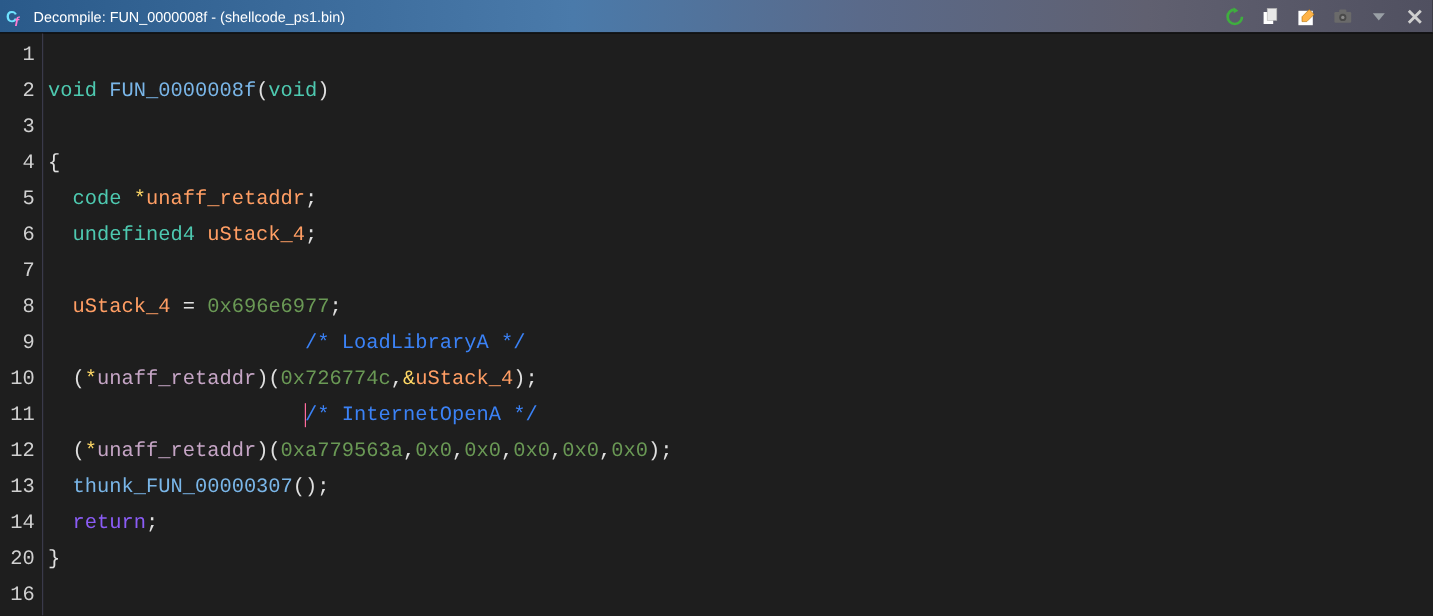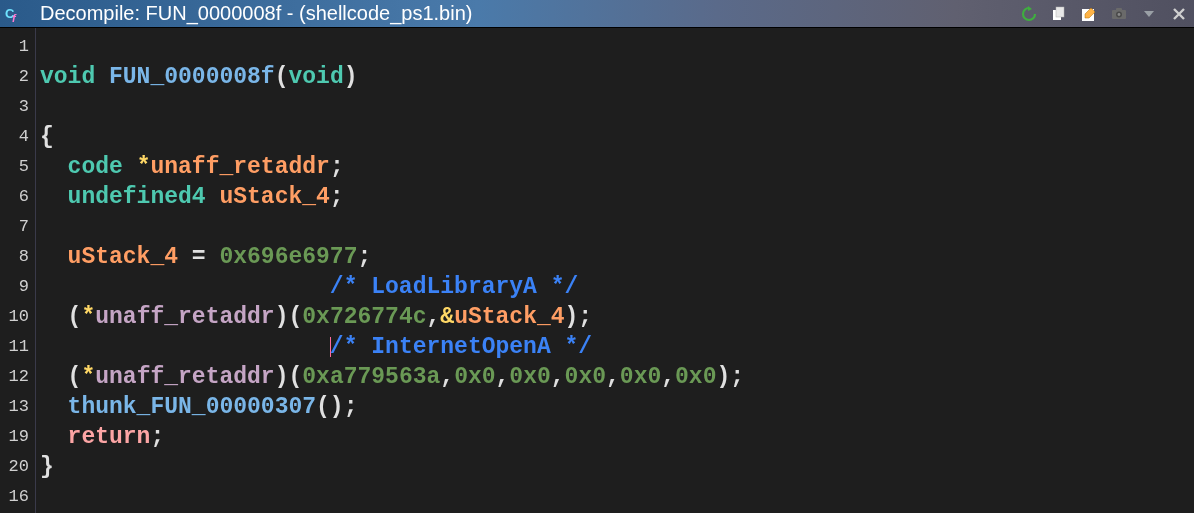--- a/index.html
+++ b/index.html
@@ -20,24 +20,23 @@
   }
   .title-icon {
     width: 18px; height: 18px;
     display: flex; align-items: center; justify-content: center;
     margin-right: 6px;
     position: relative;
   }
   .title-text {
     color: #ffffff;
     font-family: "Segoe UI", Arial, sans-serif;
-    font-size: 20px;
+    font-size: 12px;
     flex: 1;
     white-space: nowrap;
-    margin-left: 12px;
   }
   .title-actions {
     display: flex;
     align-items: center;
     gap: 12px;
   }
   .title-actions .act svg { display: block; }
   .act { width: 18px; height: 18px; display:flex; align-items:center; justify-content:center; cursor:pointer; }
   .editor {
     display: flex;
@@ -62,27 +61,26 @@
     flex: 1;
     padding-top: 4px;
     padding-left: 4px;
     overflow: hidden;
     position: relative;
   }
   .line {
     height: 30px;
     line-height: 30px;
     white-space: pre;
-    font-size: 23px;
-    font-weight: bold;
+    font-size: 17px;
   }
   .tok-type { color: #4ec9b0; }
   .tok-fn   { color: #7ab6e8; }
   .tok-fn2  { color: #c5a5c5; }
-  .tok-kw   { color: #fca5a5; }
+  .tok-kw   { color: #8b5cf6; }
   .tok-punc { color: #e0e0e0; }
   .tok-num  { color: #6a9955; text-align: center; }
   .tok-comment { color: #3b82f6; }
   .tok-ptr  { color: #ffd866; }
   .tok-var  { color: #ff9e64; }
   .cursor {
     display:inline-block;
     width:1px;
     height:20px;
     background:#ff6b9d;
@@ -149,21 +147,21 @@
       <div class="ln">4</div>
       <div class="ln">5</div>
       <div class="ln">6</div>
       <div class="ln">7</div>
       <div class="ln">8</div>
       <div class="ln">9</div>
       <div class="ln">10</div>
       <div class="ln">11</div>
       <div class="ln">12</div>
       <div class="ln">13</div>
-      <div class="ln">19</div>
+      <div class="ln">14</div>
       <div class="ln">20</div>
       <div class="ln">16</div>
     </div>
   <div class="code" id="code">
       <div class="line"></div>
       <div class="line"><span class="tok-type">void </span><span class="tok-fn">FUN_0000008f</span><span class="tok-punc">(</span><span class="tok-type">void</span><span class="tok-punc">)</span></div>
       <div class="line"></div>
       <div class="line"><span class="tok-punc">{</span></div>
       <div class="line"><span>  </span><span class="tok-type">code </span><span class="tok-ptr">*</span><span class="tok-var">unaff_retaddr</span><span class="tok-punc">;</span></div>
       <div class="line"><span>  </span><span class="tok-type">undefined4 </span><span class="tok-var">uStack_4</span><span class="tok-punc">;</span></div>

